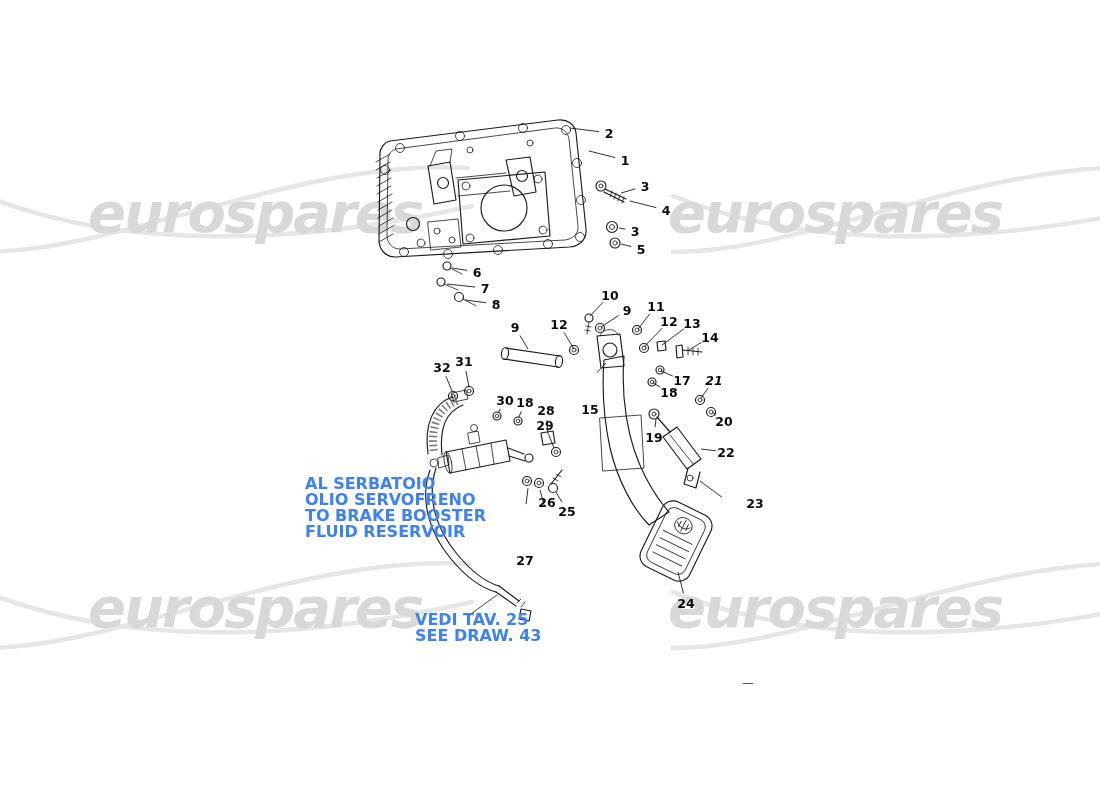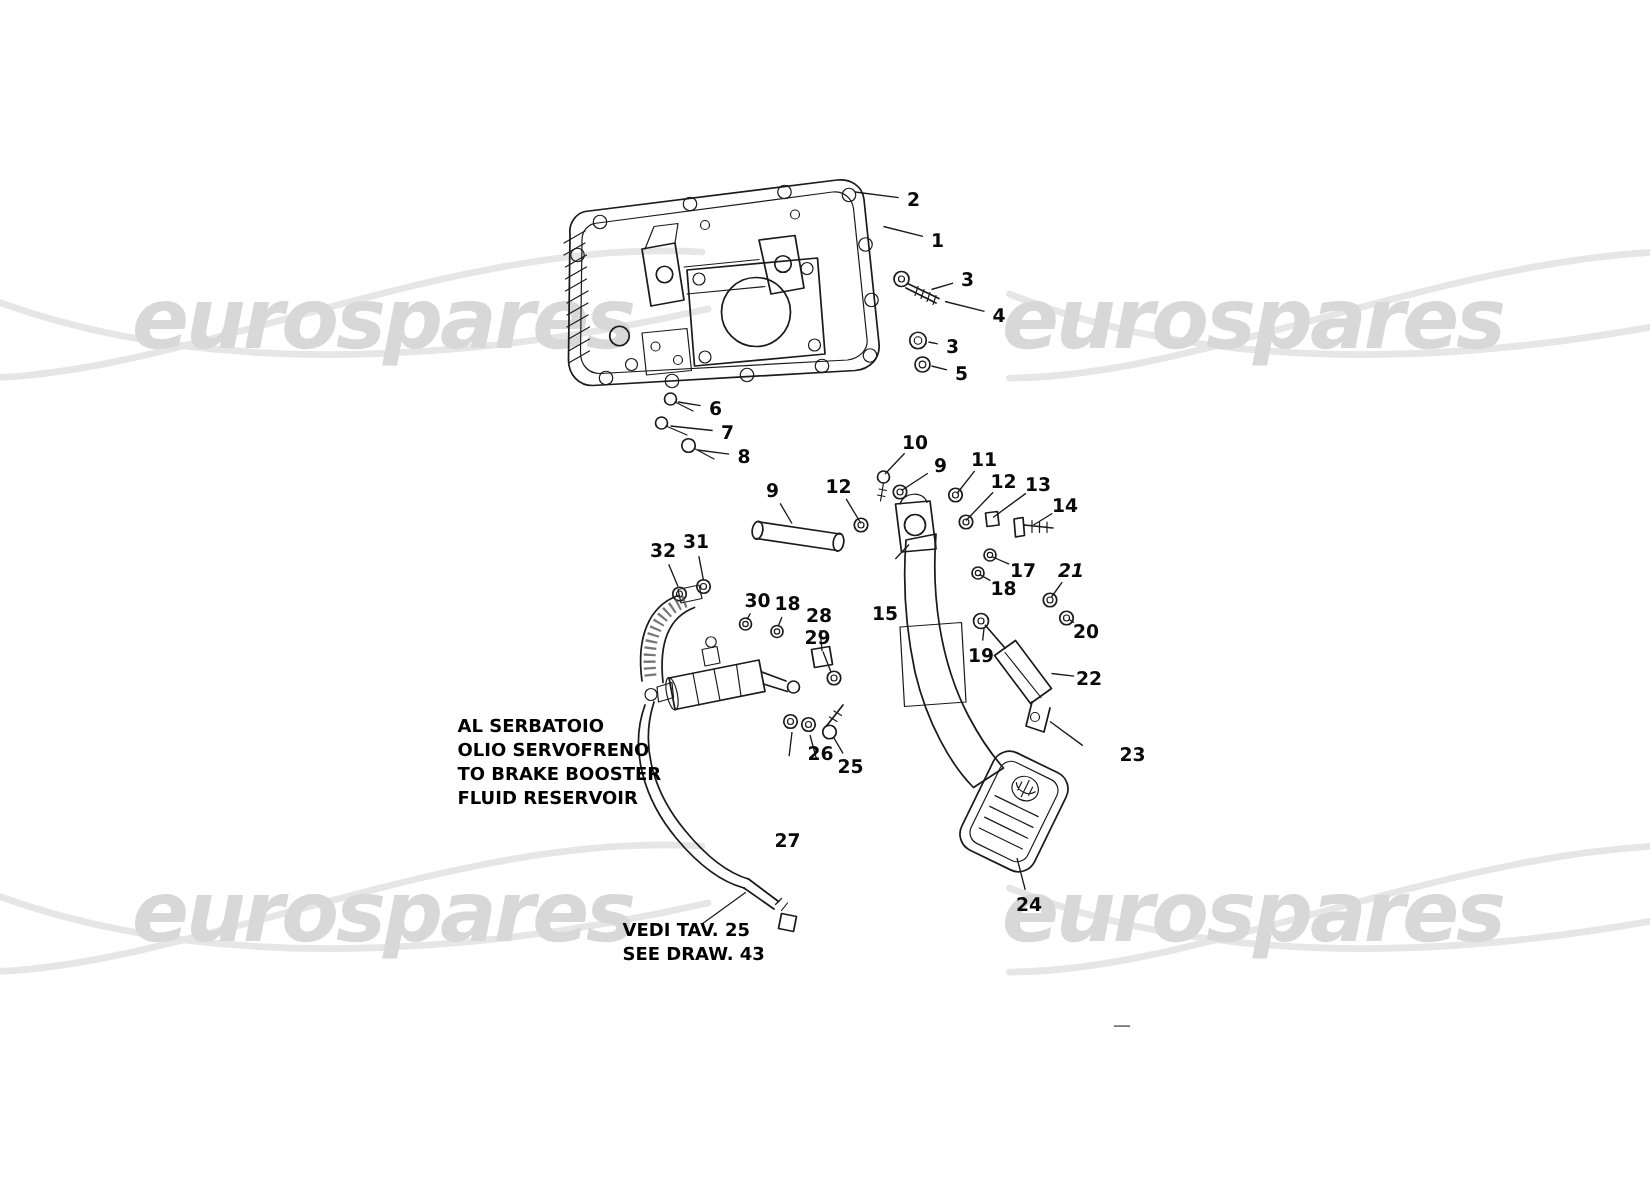--- a/index.html
+++ b/index.html
@@ -9,21 +9,21 @@
   .swoosh{fill:none;stroke:#e6e6e6;stroke-width:4.5;stroke-linecap:round;}
   .wm{font-family:"DejaVu Sans","Liberation Sans",sans-serif;
       font-style:italic;font-weight:bold;font-size:56px;letter-spacing:-2px;}
   .ln{fill:none;stroke:#1b1b1b;stroke-width:1.15;stroke-linecap:round;stroke-linejoin:round;}
   .lnthin{stroke-width:0.8;}
   .braid{fill:none;stroke:#555;stroke-width:8;stroke-dasharray:1.5 3;opacity:.8;}
   #leader-lines line{stroke:#1a1a1a;stroke-width:0.9;}
   #callout-layer{position:absolute;left:0;top:0;width:1100px;height:800px;pointer-events:none;}
   .callout{position:absolute;transform:translate(-50%,-50%);
            font-size:12.5px;font-weight:600;color:#0a0a0a;white-space:nowrap;}
-  .note{position:absolute;font-size:12px;font-weight:700;line-height:16px;color:#000000;white-space:nowrap;}
+  .note{position:absolute;font-size:16px;font-weight:700;line-height:16px;color:#3b82f6;white-space:nowrap;}
   #note-reservoir{left:305px;top:476px;}
   #note-see-draw{left:415px;top:612px;}
   #page-dash{position:absolute;left:742px;top:676px;font-size:12px;color:#444;}
 </style>
 </head>
 <body>
 
 <div id="stage">
 
 <svg id="artwork" width="1100" height="800" viewBox="0 0 1100 800" xmlns="http://www.w3.org/2000/svg">

